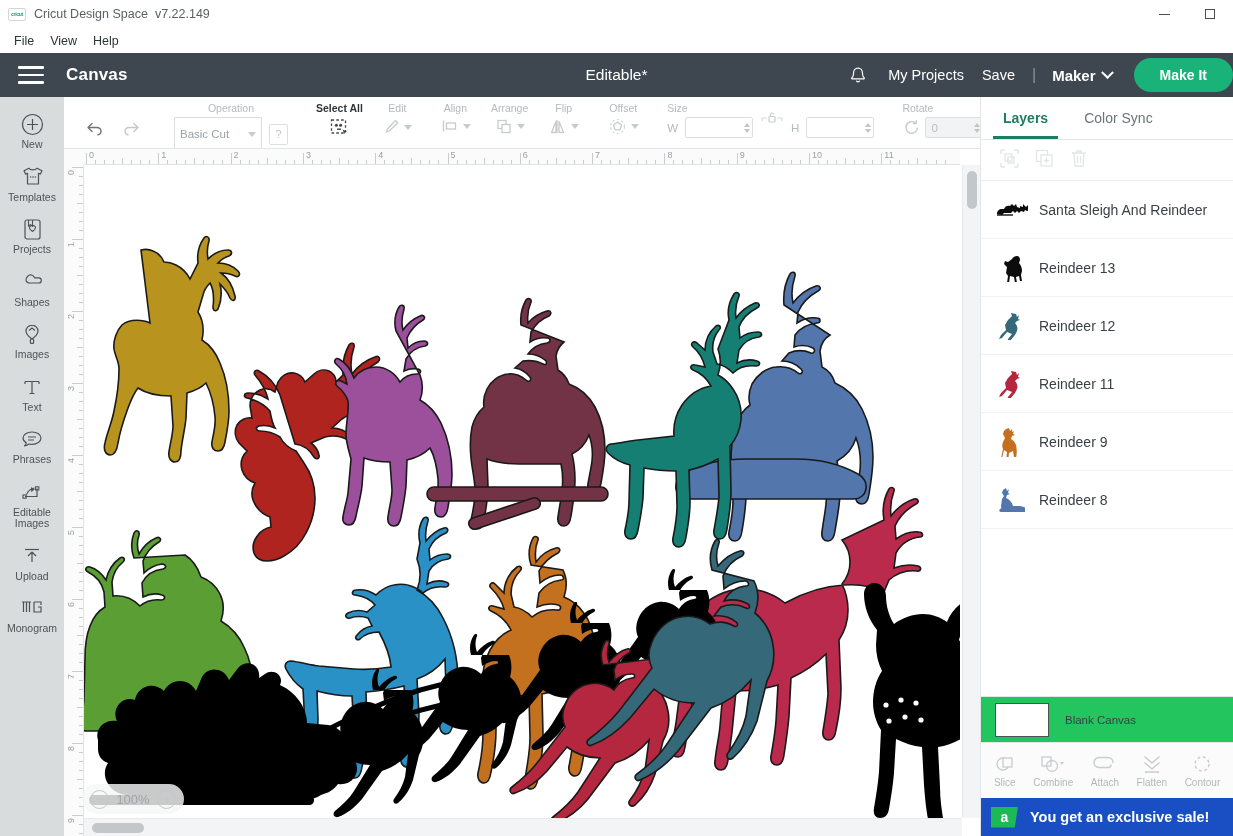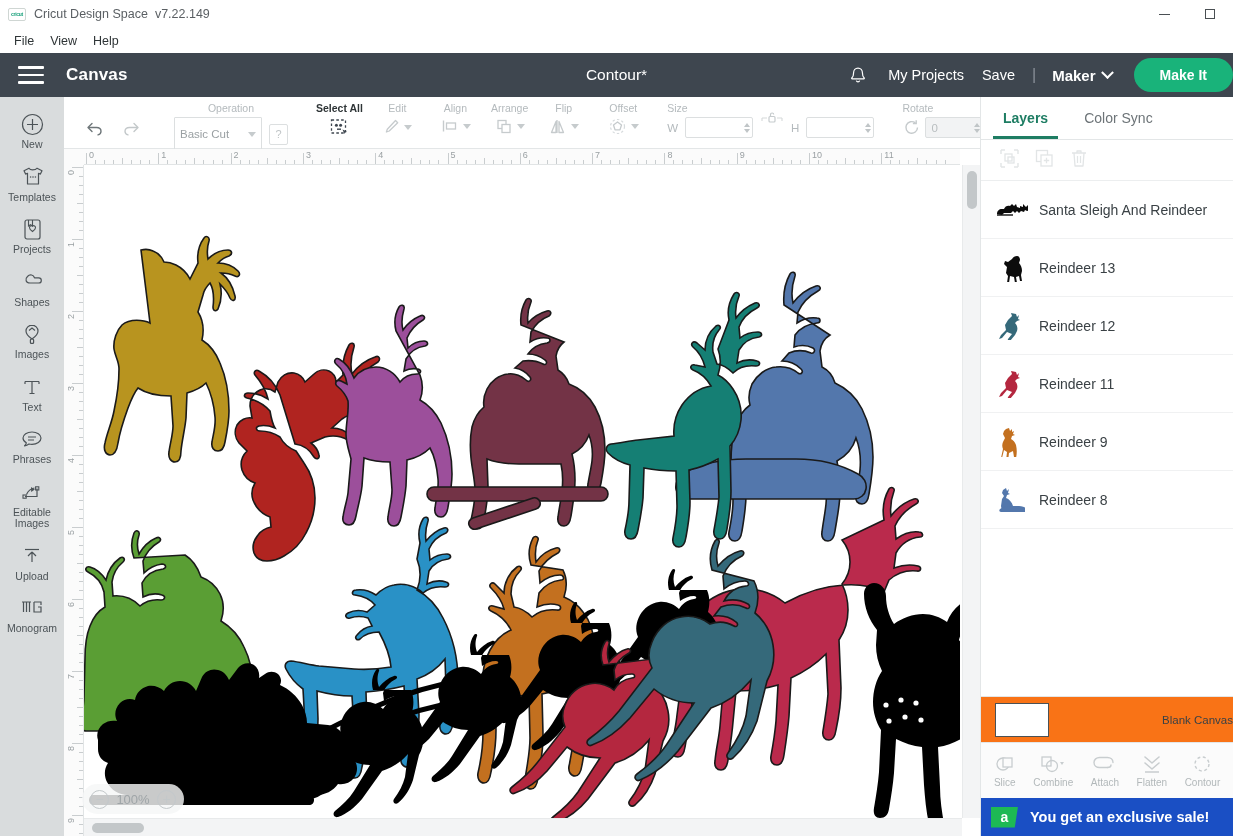--- a/index.html
+++ b/index.html
@@ -234,21 +234,21 @@
     height: 58px; display: flex; align-items: center;
     border-bottom: 1px solid #f0f1f2; padding-left: 14px; cursor: pointer;
   }
   .layer-thumb {
     width: 34px; height: 34px; flex: none;
     display: flex; align-items: center; justify-content: center; margin-right: 10px;
   }
   .layer-name { font-size: 14px; color: #3a4145; white-space: nowrap; overflow: hidden; }
   .blank-canvas-row {
     height: 46px; display: flex; align-items: center; padding-left: 14px;
-    border-top: 1px solid #e3e6e7; background: #f97316; justify-content: space-between;
+    border-top: 1px solid #e3e6e7; background: #22c55e;
   }
   .bc-swatch { width: 54px; height: 34px; border: 1px solid #4a5155; background: #fff; flex: none; }
   .bc-label { font-size: 11.5px; color: #3a4145; margin-left: 16px; }
   .rp-bottom-tools {
     height: 56px; display: flex; align-items: center; justify-content: space-around;
     border-top: 1px solid #e3e6e7; background: #fbfbfb; padding: 0 4px;
   }
   .bt { display: flex; flex-direction: column; align-items: center; gap: 3px; color: #c8cdcf; }
   .bt-label { font-size: 10px; color: #b2b8ba; }
   .bt-ico { display: flex; align-items: center; }
@@ -295,21 +295,21 @@
   <div class="menu-item">Help</div>
 </div>
 
 <div class="appbar">
   <div class="hamburger">
     <span></span>
       <span></span>
       <span></span>
   </div>
   <div class="canvas-label">Canvas</div>
-  <div class="doc-title">Contour*</div>
+  <div class="doc-title">Editable*</div>
   <div class="appbar-right">
     <div class="bell-icon">
       <svg width="18" height="19" viewBox="0 0 18 19">
           <path d="M9 2.2c-2.6 0-4.4 2-4.4 4.5 0 3.4-1.1 4.6-1.8 5.3-.3.3-.1.8.3.8h11.8c.4 0 .6-.5.3-.8-.7-.7-1.8-1.9-1.8-5.3 0-2.5-1.8-4.5-4.4-4.5z" fill="none" stroke="#ffffff" stroke-width="1.2"></path>
           <path d="M7.3 14.6a1.8 1.8 0 003.4 0" fill="none" stroke="#ffffff" stroke-width="1.2"></path>
         </svg>
     </div>
     <div class="appbar-link">My Projects</div>
     <div class="appbar-link">Save</div>
     <div class="appbar-sep">|</div>

